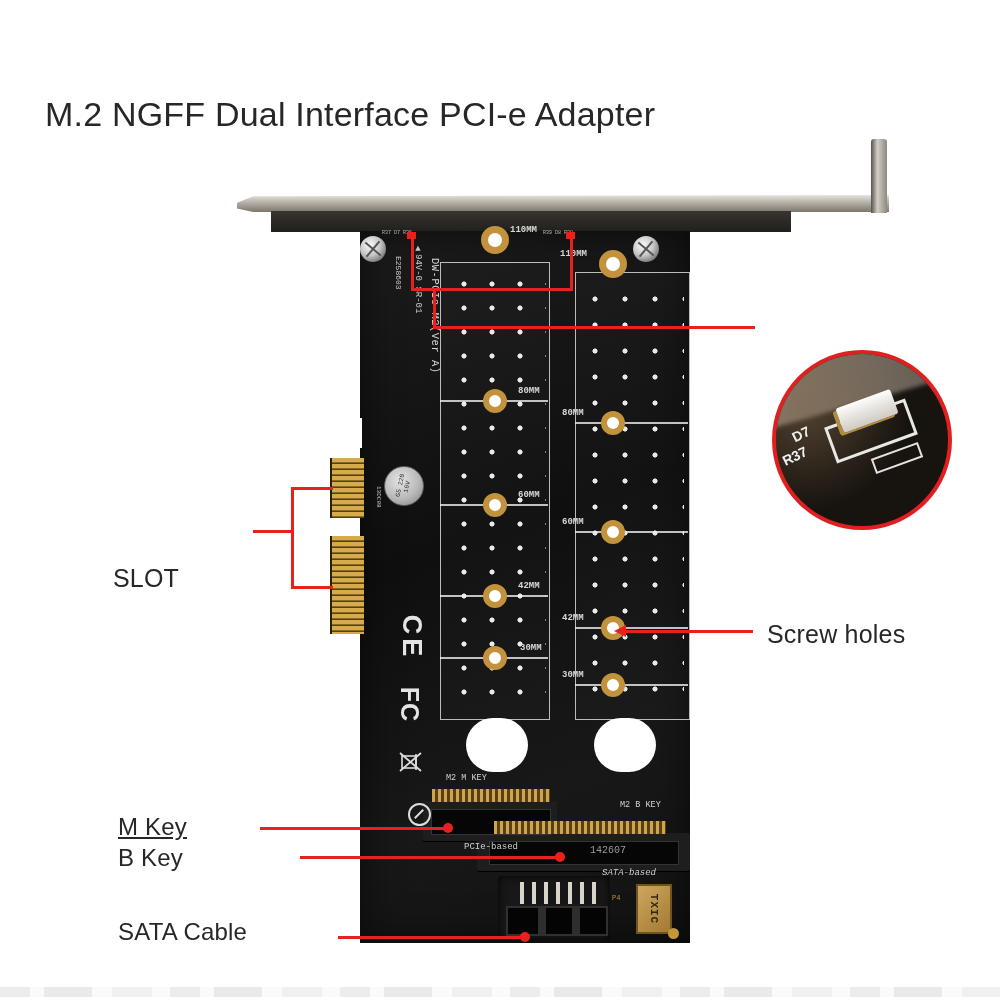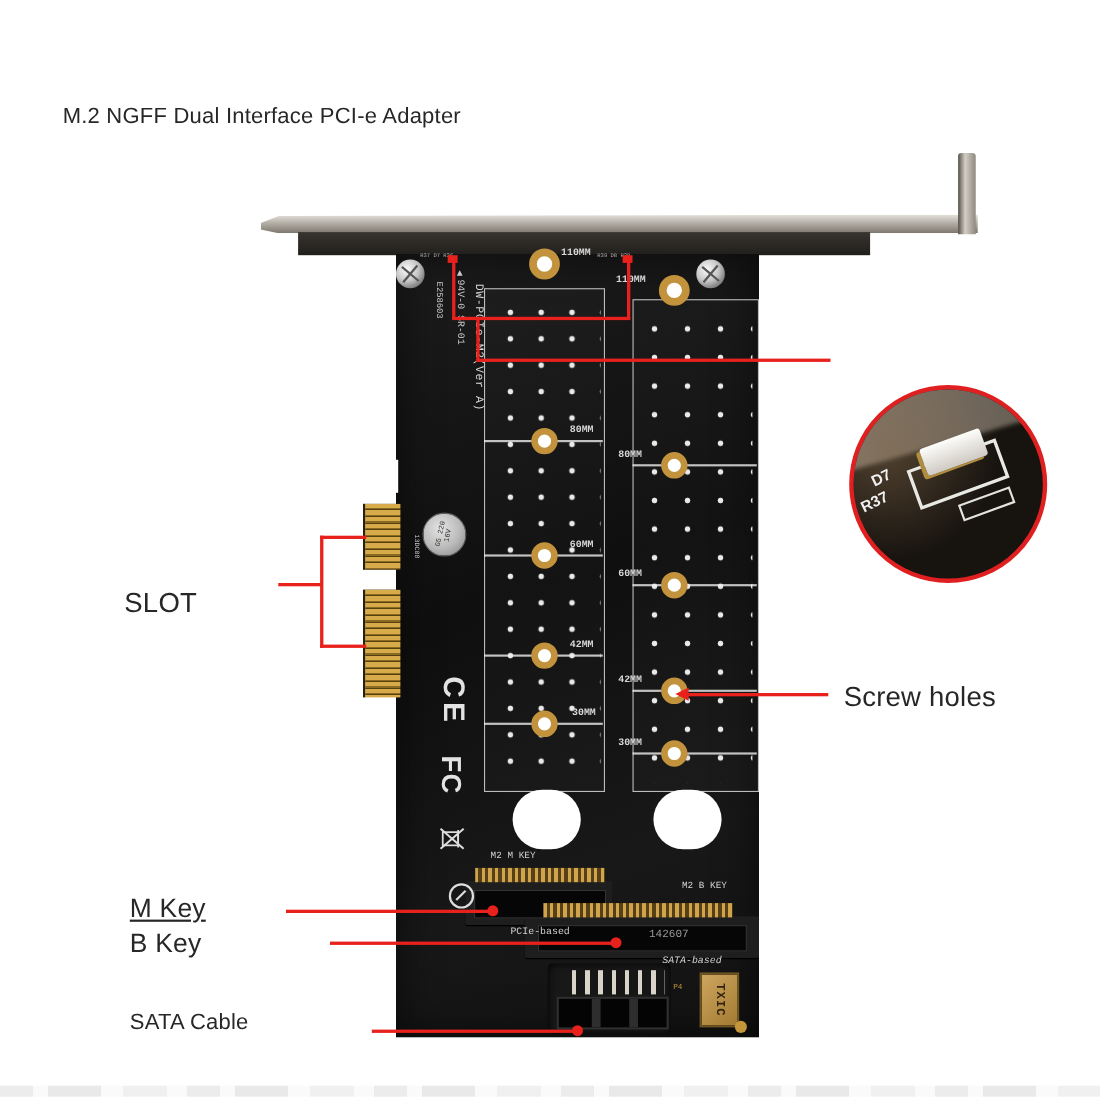--- a/index.html
+++ b/index.html
@@ -61,21 +61,21 @@
   .weee{position:absolute;left:398px;top:747px;z-index:5;transform:rotate(90deg);}
   .ring{position:absolute;left:408px;top:803px;width:19px;height:19px;border-radius:50%;
      border:2px solid #ddd;z-index:5;}
   .ring::before{content:"";position:absolute;left:3px;top:8px;width:12px;height:2px;background:#ddd;transform:rotate(-45deg);}
 </style>
 </head>
 <body>
 
 <div id="canvas">
 
-  <div class="lbl" style="left:57px;top:95px;font-size:20px;">M.2 NGFF Dual Interface PCI-e Adapter</div>
+  <div class="lbl" style="left:45px;top:95px;font-size:34px;">M.2 NGFF Dual Interface PCI-e Adapter</div>
 
   <div class="bracket-h"></div>
   <div class="bracket-v"></div>
   <div class="bbar"></div>
 
   <div class="pcb"></div>
   <div class="notch"></div>
 
   <div class="gold" style="top:458px;height:60px;"></div>
   <div class="gold" style="top:536px;height:98px;"></div>
@@ -158,25 +158,25 @@
   <div class="rline" style="left:625px;top:630px;width:128px;height:3px;"></div>
   <div class="arrow-left" style="left:614px;top:625px;"></div>
 
   <div class="rline" style="left:260px;top:827px;width:190px;height:3px;"></div>
   <div class="rdot" style="left:443px;top:823px;"></div>
   <div class="rline" style="left:300px;top:856px;width:262px;height:3px;"></div>
   <div class="rdot" style="left:555px;top:852px;"></div>
   <div class="rline" style="left:338px;top:936px;width:190px;height:3px;"></div>
   <div class="rdot" style="left:520px;top:932px;"></div>
 
-  <div class="lbl" style="left:113px;top:534px;text-align:right;">SLOT</div>
+  <div class="lbl" style="left:113px;top:564px;text-align:right;">SLOT</div>
   <div class="lbl" style="left:767px;top:620px;">Screw holes</div>
   <div class="lbl" style="left:118px;top:813px;font-size:24px;text-decoration:underline;">M Key</div>
   <div class="lbl" style="left:118px;top:844px;font-size:24px;">B Key</div>
-  <div class="lbl" style="left:118px;top:918px;font-size:20px;">SATA Cable</div>
+  <div class="lbl" style="left:118px;top:918px;font-size:24px;">SATA Cable</div>
 
   <div class="inset">
     <div class="abs" style="left:-25px;top:-18px;width:230px;height:64px;transform:rotate(-16deg);
          background:linear-gradient(100deg,#8a8076,#5c5349);filter:blur(2px);"></div>
     <div class="abs" style="left:0;top:0;width:172px;height:172px;
          background:radial-gradient(circle at 18% 32%,rgba(128,104,74,.55),transparent 55%);"></div>
     <div class="abs" style="left:52px;top:58px;width:80px;height:32px;border:3px solid #e9e9e4;
          transform:rotate(-20deg);"></div>
     <div class="abs" style="left:62px;top:44px;width:58px;height:26px;border-radius:3px;transform:rotate(-20deg);
          background:linear-gradient(180deg,#fdfdfb,#cfcac2);box-shadow:-4px 2px 0 #b08c3e;"></div>

